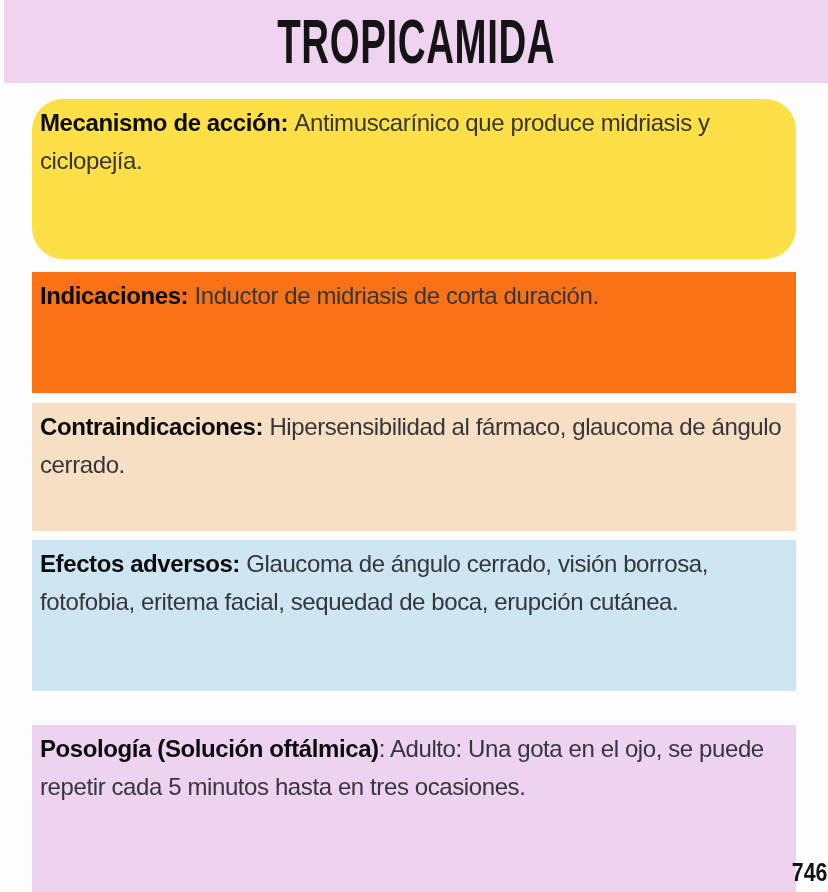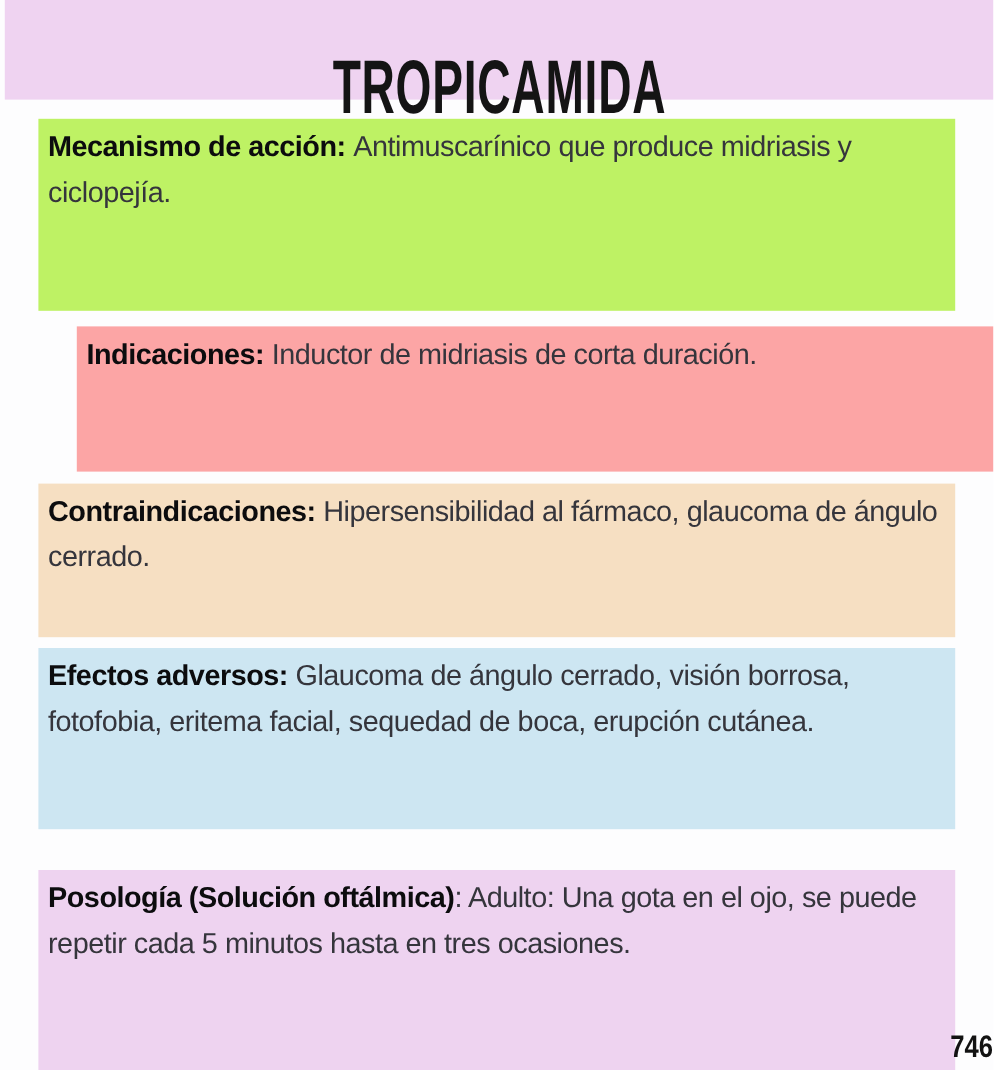--- a/index.html
+++ b/index.html
@@ -15,20 +15,21 @@
     background: #fdfdfe;
     overflow: hidden;
   }
   .title-block {
     position: absolute;
     left: 4px;
     top: 0;
     right: 0;
     height: 83px;
     display: flex;
+    align-items: center;
     justify-content: center;
   }
   .title-text {
     font-size: 62px;
     font-weight: 800;
     color: #141414;
     letter-spacing: 1px;
     transform: scaleX(0.62) scaleY(1.02);
     transform-origin: center;
     white-space: nowrap;
@@ -72,25 +73,25 @@
 </style>
 </head>
 <body>
 
 <div class="page" style="background: rgb(253, 253, 254);">
 
   <header class="title-block" style="background: rgb(239, 211, 241);">
     <h1 class="title-text">TROPICAMIDA</h1>
   </header>
 
-  <section class="card s1" style="background: #bef264;">
+  <section class="card s1" style="background: #fde047; border-radius: 31px;">
     <p><b class="lbl">Mecanismo de acción: </b><span>Antimuscarínico que produce midriasis y ciclopejía.</span></p>
   </section>
 
-  <section class="card s2" style="background: #fca5a5; margin-left: 32px;">
+  <section class="card s2" style="background: #f97316;">
     <p><b class="lbl">Indicaciones: </b><span>Inductor de midriasis de corta duración.</span></p>
   </section>
 
   <section class="card s3" style="background: rgb(246, 223, 194);">
     <p><b class="lbl">Contraindicaciones: </b><span>Hipersensibilidad al fármaco, glaucoma de ángulo cerrado.</span></p>
   </section>
 
   <section class="card s4" style="background: rgb(205, 230, 242);">
     <p><b class="lbl">Efectos adversos: </b><span>Glaucoma de ángulo cerrado, visión borrosa, fotofobia, eritema facial, sequedad de boca, erupción cutánea.</span></p>
   </section>

